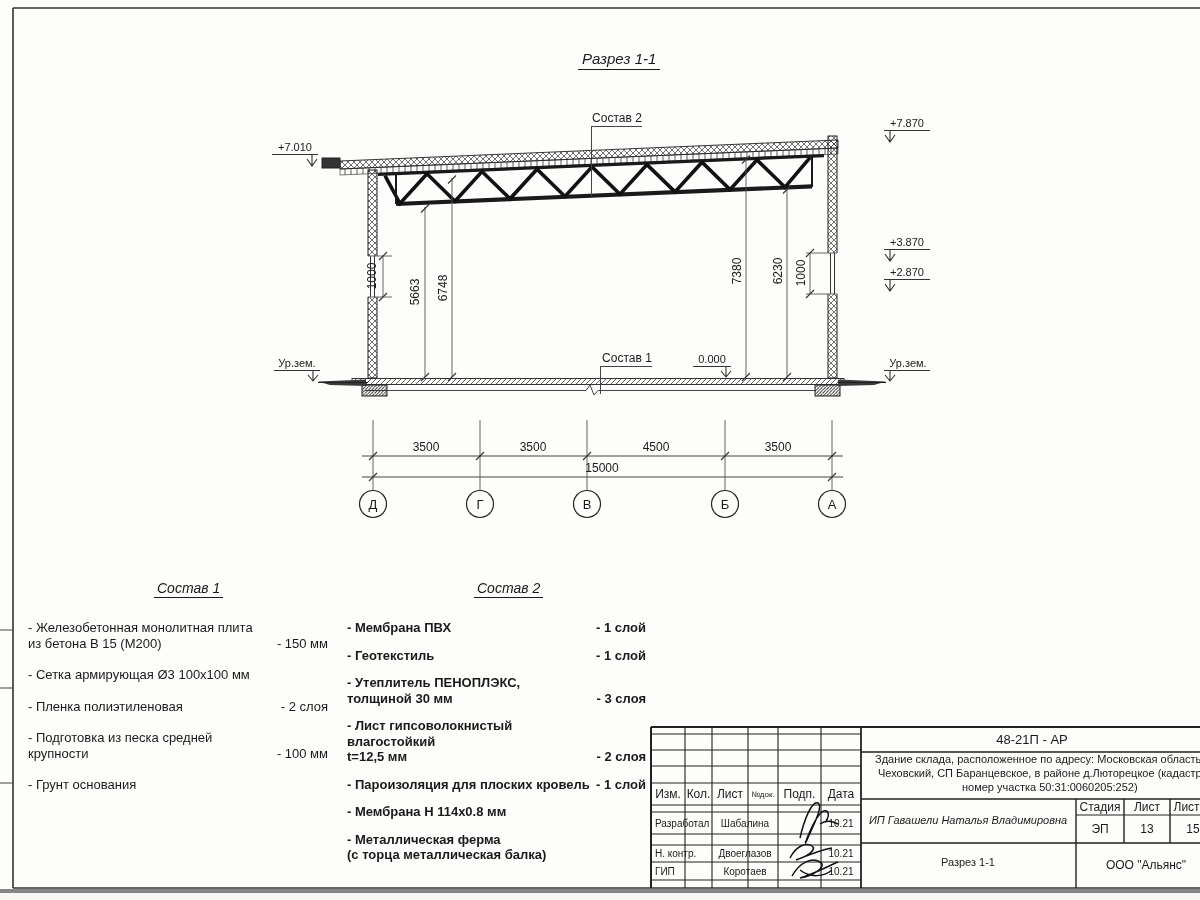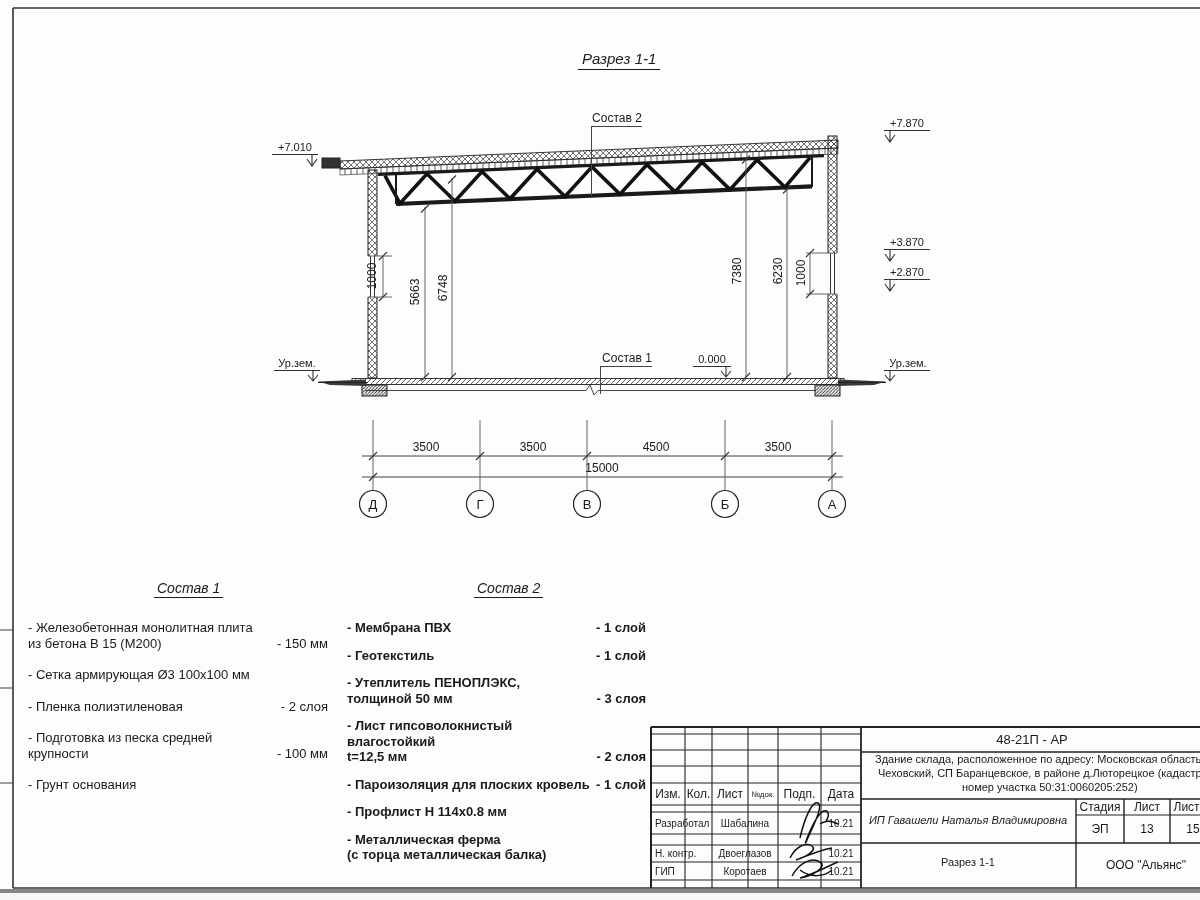--- a/index.html
+++ b/index.html
@@ -215,34 +215,34 @@
     <div class="mat-row">
       <div class="mat-name">- Мембрана ПВХ</div>
       <div class="mat-val">- 1 слой</div>
     </div>
     <div class="mat-row">
       <div class="mat-name">- Геотекстиль</div>
       <div class="mat-val">- 1 слой</div>
     </div>
     <div class="mat-row">
       <div class="mat-name">- Утеплитель ПЕНОПЛЭКС,
-  толщиной 50 мм</div>
+  толщиной 30 мм</div>
       <div class="mat-val">- 3 слоя</div>
     </div>
     <div class="mat-row">
       <div class="mat-name">- Лист гипсоволокнистый влагостойкий
  t=12,5 мм</div>
       <div class="mat-val">- 2 слоя</div>
     </div>
     <div class="mat-row">
       <div class="mat-name">- Пароизоляция для плоских кровель</div>
       <div class="mat-val">- 1 слой</div>
     </div>
     <div class="mat-row">
-      <div class="mat-name">- Профлист Н 114х0.8 мм</div>
+      <div class="mat-name">- Мембрана Н 114х0.8 мм</div>
       <div class="mat-val"></div>
     </div>
     <div class="mat-row">
       <div class="mat-name">- Металлическая ферма
   (с торца металлическая балка)</div>
       <div class="mat-val"></div>
     </div>
   </div>
 
   <div class="page-edge"></div>

